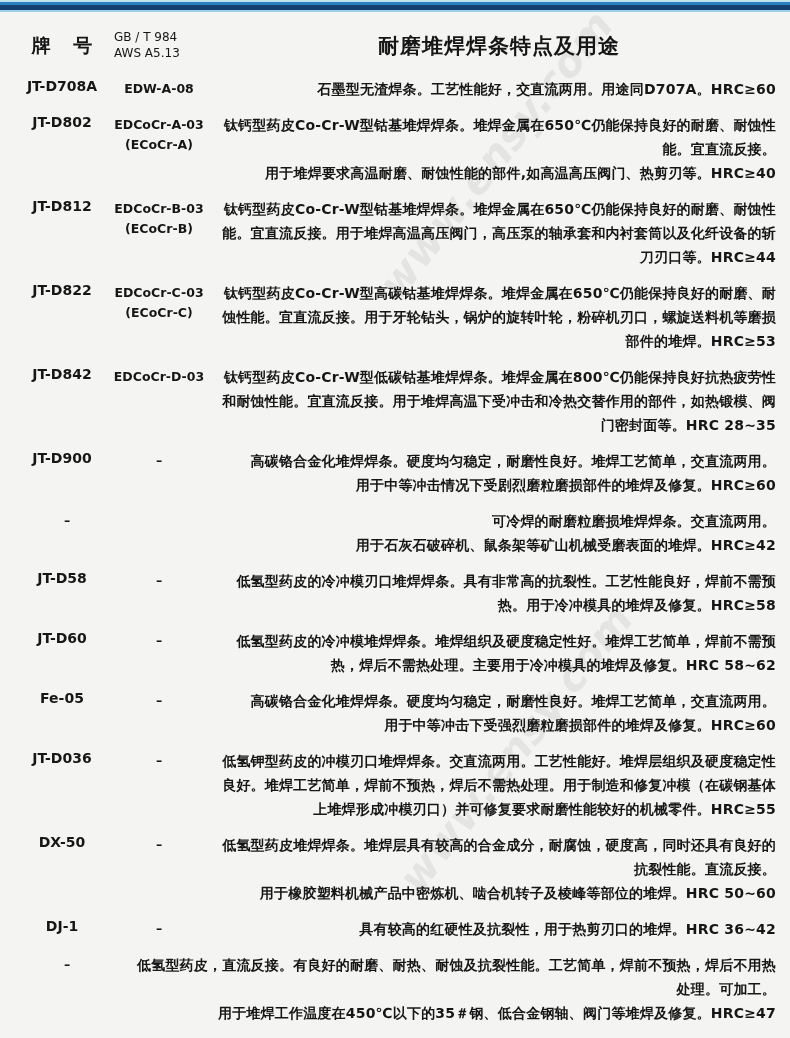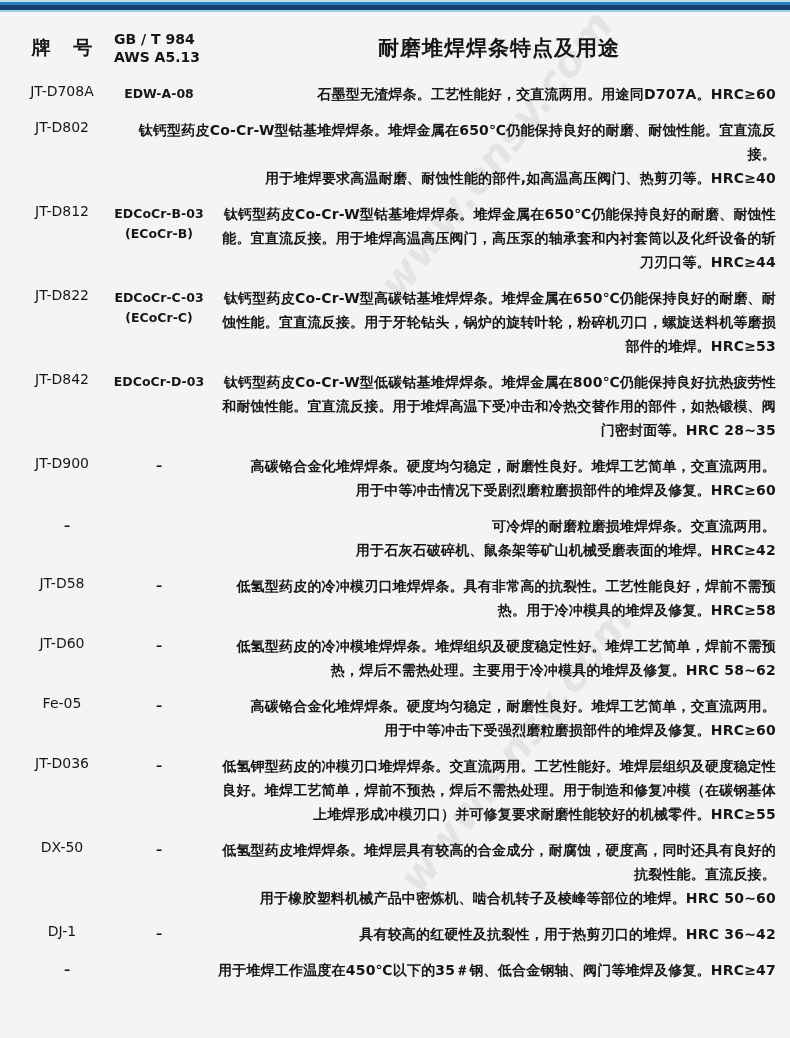--- a/index.html
+++ b/index.html
@@ -19,24 +19,24 @@
       #2a7fc0 2px,#2a7fc0 5px,
       #153f6f 5px,#153f6f 10px,
       #9fd0e6 10px,#9fd0e6 12px);
   }
   .tablewrap{position:relative;z-index:2;padding:10px 8px 0 6px;margin-left:10px;}
   .header-row{display:flex;align-items:center;margin:8px 0 16px 0;}
   .col-brand{width:92px;flex:none;text-align:center;}
   .col-code{width:102px;flex:none;text-align:center;}
   .col-desc{flex:1;padding-left:6px;padding-right:6px;text-align:right;}
   .header-brand{font-size:19px;font-weight:bold;letter-spacing:8px;white-space:nowrap;text-indent:8px;}
-  .header-std{font-size:14px;font-weight:bold;line-height:1.3;text-align:left;padding-left:6px;}
+  .header-std{font-size:12px;font-weight:normal;line-height:1.3;text-align:left;padding-left:6px;}
   .title{font-size:21px;font-weight:bold;text-align:center;letter-spacing:1px;}
   .row{display:flex;margin-bottom:12px;}
-  .brand-cell{font-size:14px;font-weight:normal;padding-top:1px;white-space:nowrap;}
+  .brand-cell{font-size:14px;font-weight:bold;padding-top:1px;white-space:nowrap;}
   .code-cell{font-size:12.5px;font-weight:bold;line-height:1.6;padding-top:2px;}
   .desc-cell{}
   .desc-line{font-size:14px;font-weight:bold;line-height:24px;letter-spacing:0.2px;}
   .wm{
     position:absolute;z-index:1;
     font-size:42px;font-weight:bold;font-style:italic;
     color:rgba(120,120,120,0.13);
     white-space:nowrap;pointer-events:none;
     transform-origin:left center;
   }
@@ -68,20 +68,24 @@
     <div class="col-code code-cell">
             <div>EDW-A-08</div>
           </div>
     <div class="col-desc desc-cell">
             <div class="desc-line">石墨型无渣焊条。工艺性能好，交直流两用。用途同D707A。HRC≥60</div>
           </div>
   </div>
 
   <div class="row">
     <div class="col-brand brand-cell">JT-D802</div>
+    <div class="col-code code-cell">
+            <div>EDCoCr-A-03</div>
+            <div>(ECoCr-A)</div>
+          </div>
     <div class="col-desc desc-cell">
             <div class="desc-line">钛钙型药皮Co-Cr-W型钴基堆焊焊条。堆焊金属在650℃仍能保持良好的耐磨、耐蚀性能。宜直流反接。</div>
             <div class="desc-line">用于堆焊要求高温耐磨、耐蚀性能的部件,如高温高压阀门、热剪刃等。HRC≥40</div>
           </div>
   </div>
 
   <div class="row">
     <div class="col-brand brand-cell">JT-D812</div>
     <div class="col-code code-cell">
             <div>EDCoCr-B-03</div>
@@ -194,18 +198,19 @@
     <div class="col-desc desc-cell">
             <div class="desc-line">具有较高的红硬性及抗裂性，用于热剪刃口的堆焊。HRC 36~42</div>
           </div>
   </div>
 
   <div class="row">
     <div class="col-code code-cell">
             <div>–</div>
           </div>
     <div class="col-desc desc-cell">
+            <div class="desc-line">低氢型药皮，直流反接。有良好的耐磨、耐热、耐蚀及抗裂性能。工艺简单，焊前不预热，焊后不用热处理。可加工。</div>
             <div class="desc-line">用于堆焊工作温度在450℃以下的35＃钢、低合金钢轴、阀门等堆焊及修复。HRC≥47</div>
           </div>
   </div>
 </div>
   </div>
 </div>
 
 </body></html>

